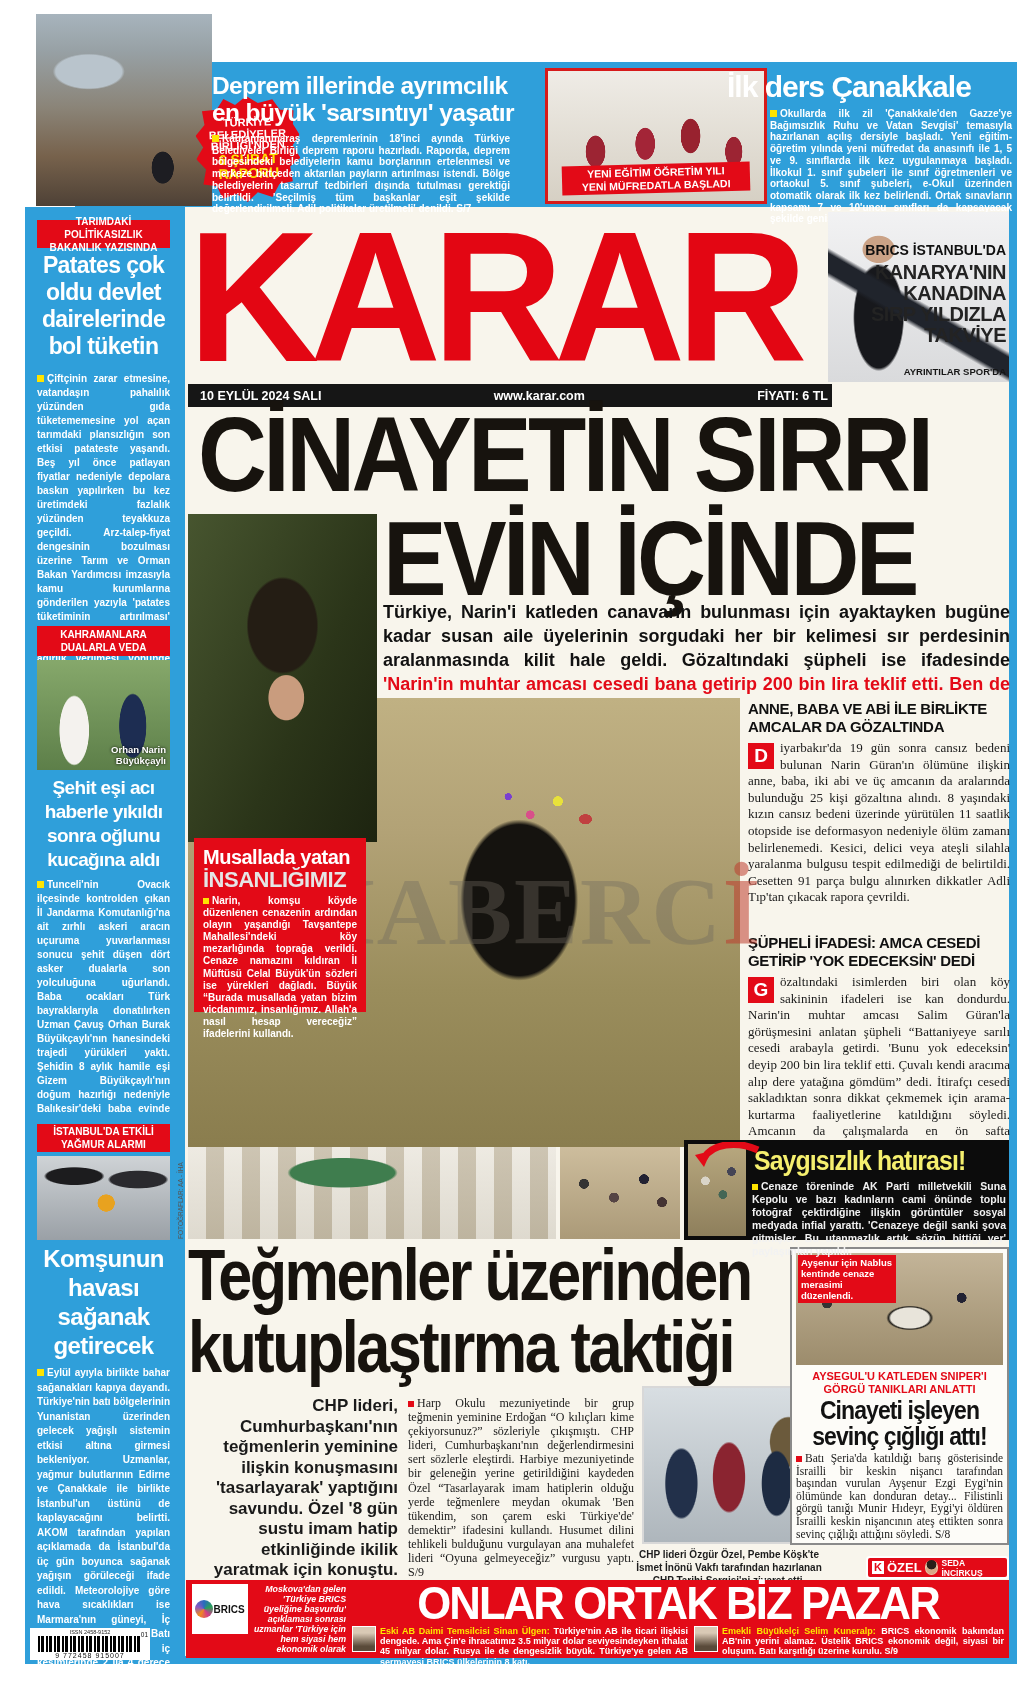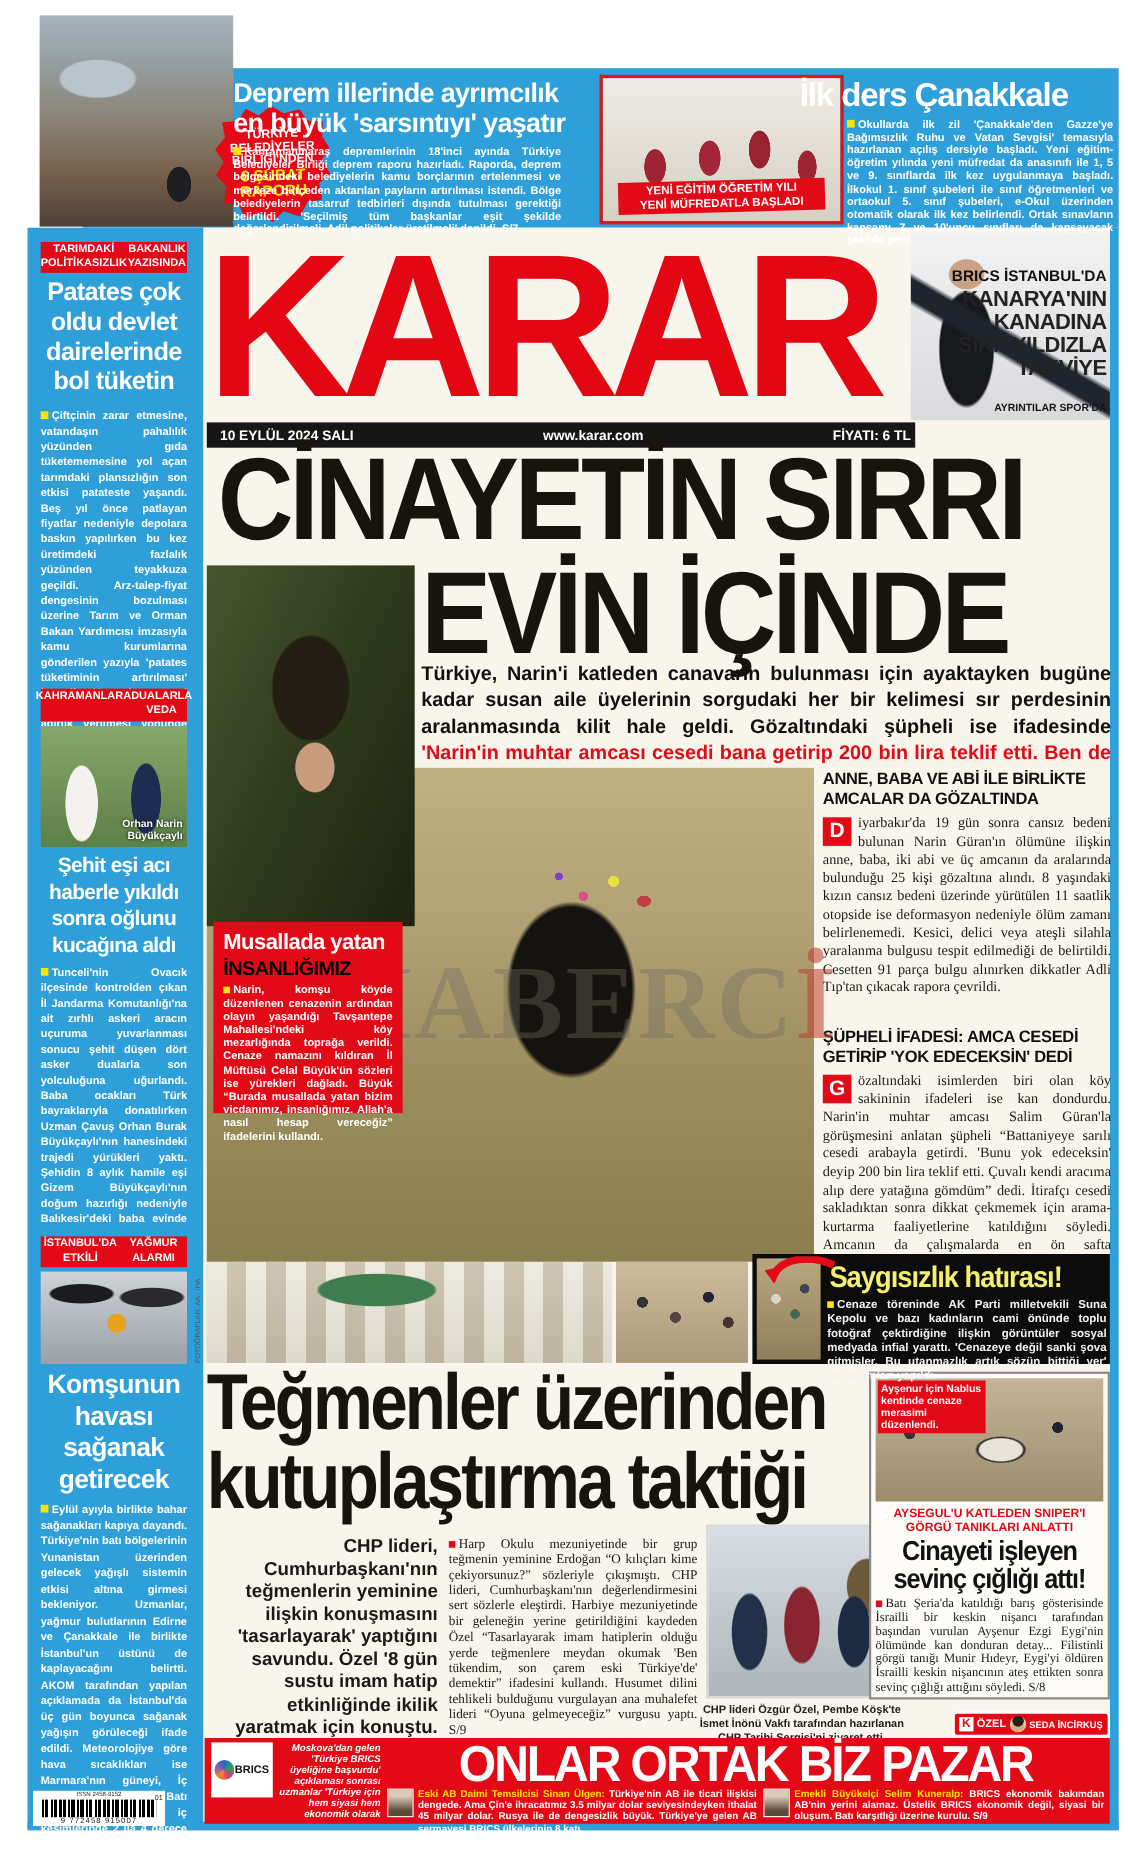--- a/index.html
+++ b/index.html
@@ -28,21 +28,21 @@
 #kidsPhoto{left:545px;top:68px;width:222px;height:136px;border:3px solid #d61a1a;background:
  radial-gradient(16px 26px at 22% 62%,#9c2433 60%,transparent 63%),
  radial-gradient(16px 26px at 45% 56%,#a32537 60%,transparent 63%),
  radial-gradient(16px 28px at 66% 50%,#98222f 60%,transparent 63%),
  radial-gradient(14px 24px at 86% 62%,#9c2433 60%,transparent 63%),
  linear-gradient(180deg,#efece6,#d6d0c4)}
 #kidsCaption{left:14px;right:14px;bottom:8px;background:#e30a17;color:#fff;font-weight:800;font-size:10.5px;line-height:12.5px;text-align:center;padding:2px 0;transform:rotate(-1.5deg)}
 #schoolHead{left:727px;top:70px;width:284px;height:36px;color:#fff;font-weight:800;font-size:30px;letter-spacing:-1px}
 #schoolBody{left:770px;top:108px;width:242px;height:98px;color:#fff;font-weight:700;font-size:10px;line-height:11.7px;text-align:justify}
 
-.badge{background:#e30a17;color:#fff;font-weight:800;font-size:10px;line-height:13px;text-align:center;display:flex;flex-direction:row;justify-content:center}
+.badge{background:#e30a17;color:#fff;font-weight:800;font-size:10px;line-height:13px;text-align:center;display:flex;flex-direction:column;justify-content:center}
 .shead{color:#fff;font-weight:800;text-align:center;letter-spacing:-.6px}
 .sbody{color:#fff;font-weight:700;font-size:10px;line-height:14px;text-align:justify}
 #s1badge{left:37px;top:220px;width:133px;height:28px}
 #s1head{left:37px;top:252px;width:133px;height:114px;font-size:23px;line-height:27px}
 #s1body{left:37px;top:372px;width:133px;height:246px}
 #s2badge{left:37px;top:626px;width:133px;height:30px}
 #s2photo{left:37px;top:660px;width:133px;height:110px;background:
  radial-gradient(24px 56px at 28% 64%,#f4f2ee 60%,transparent 63%),
  radial-gradient(22px 52px at 72% 60%,#1d2d52 60%,transparent 63%),
  linear-gradient(180deg,#86a86b,#5d7f49)}
@@ -90,21 +90,21 @@
  radial-gradient(6px 6px at 62% 26%,#d84f8a 70%,transparent 74%),
  radial-gradient(7px 7px at 67% 23%,#e8e13a 70%,transparent 74%),
  radial-gradient(5px 5px at 58% 22%,#7a3fd0 70%,transparent 74%),
  radial-gradient(9px 7px at 72% 27%,#c04040 70%,transparent 74%),
  radial-gradient(95px 130px at 60% 45%,#15130f 58%,transparent 62%),
  linear-gradient(180deg,#c0b183 0%,#b2a276 30%,#9a8d5c 65%,#8a7d4e 100%)}
 #watermark{left:300px;top:856px;width:460px;height:104px;z-index:2;font-family:"Liberation Serif",serif;font-size:96px;font-weight:700;color:rgba(110,105,95,.38);letter-spacing:2px}
 #watermark .wmI{color:rgba(190,60,45,.55)}
 #redBox{left:194px;top:838px;width:172px;height:174px;z-index:4;background:#e30a17;padding:8px 9px}
 #rbTitle{color:#fff;font-weight:800;font-size:20px;line-height:22px;letter-spacing:-.5px}
-#rbTitle2{color:#000000;font-weight:900;font-size:18px;line-height:24px;letter-spacing:-.5px}
+#rbTitle2{color:#e5e5e5;font-weight:900;font-size:22px;line-height:24px;letter-spacing:-.5px}
 #rbBody{color:#fff;font-weight:700;font-size:10px;line-height:12.1px;text-align:justify;margin-top:3px}
 .kickhead{font-weight:900;color:#101010;font-size:15px;line-height:17.5px;letter-spacing:-.3px}
 #custodyHead{left:748px;top:700px;width:262px;height:37px}
 #custodyBody{left:748px;top:740px;width:262px;height:190px}
 #suspectHead{left:748px;top:934px;width:262px;height:37px}
 #suspectBody{left:748px;top:974px;width:262px;height:172px}
 .serifBody{font-family:"Liberation Serif",serif;font-size:13px;line-height:16.6px;color:#1a1a1a;text-align:justify}
 .dcap{float:left;width:26px;height:26px;background:#e30a17;color:#fff;font-weight:700;font-size:19px;line-height:26px;text-align:center;margin:3px 6px 0 0;font-family:"Liberation Sans",sans-serif}
 #photoCredit{left:177px;top:1147px;width:10px;height:92px;font-size:6.5px;color:#555;writing-mode:vertical-rl;transform:rotate(180deg)}
 #coffinPhoto{left:188px;top:1147px;width:368px;height:92px;background:
@@ -146,21 +146,21 @@
  radial-gradient(8px 8px at 35% 35%,#544 60%,transparent 64%),
  radial-gradient(8px 8px at 80% 40%,#223 60%,transparent 64%),
  linear-gradient(180deg,#c3b498,#9c8c6c)}
 #ayseCapt{position:absolute;left:2px;top:2px;width:98px;background:#e30a17;color:#fff;font-weight:700;font-size:9.5px;line-height:11px;padding:2px 3px}
 #ayseKicker{margin-top:5px;text-align:center;color:#e30a17;font-weight:900;font-size:11px;line-height:12.5px}
 #ayseHead{margin-top:2px;text-align:center;color:#121212;font-weight:800;font-size:25px;line-height:26px;letter-spacing:-1px;transform:scaleX(.92)}
 #ayseBody{margin-top:3px;font-size:11.5px;line-height:12.6px;height:88px;overflow:hidden}
 
 #ozelBadge{left:866px;top:1556px;width:143px;height:23px;background:#e30a17;border:2px solid #fff;border-radius:4px;display:flex;align-items:center;gap:3px;padding:0 4px;z-index:5}
 #obK{background:#fff;color:#e30a17;font-weight:900;font-size:11px;width:13px;height:13px;line-height:13px;text-align:center}
-#obLabel{color:#fff;font-weight:900;font-size:10px}
+#obLabel{color:#fff;font-weight:900;font-size:13px}
 #obAvatar{width:15px;height:15px;border-radius:50%;background:radial-gradient(circle at 50% 30%,#2a1f18 38%,transparent 42%),radial-gradient(circle at 50% 60%,#d9a987 45%,transparent 50%),#e8c7a8}
 #obName{color:#fff;font-weight:800;font-size:8.5px}
 #bricsBanner{left:186px;top:1580px;width:823px;height:78px;background:#e30a17}
 #bricsLogoBox{position:absolute;left:6px;top:4px;width:56px;height:50px;background:#fff;display:flex;align-items:center;justify-content:center}
 #bricsIcon{width:18px;height:18px;border-radius:50%;background:conic-gradient(#2a6abf,#2aa05a,#d23a8a,#f08a1e,#8a5ac0,#2a6abf)}
 #bricsLogoText{font-size:10px;font-weight:900;color:#111;margin-top:1px}
 #bricsIntro{position:absolute;left:66px;top:4px;width:94px;height:70px;color:#fff;font-weight:700;font-style:italic;font-size:8.8px;line-height:10px;text-align:right}
 #bricsHead{position:absolute;left:166px;top:0;width:652px;color:#fff;font-weight:900;font-size:46px;line-height:46px;letter-spacing:-2px;text-align:center;transform:scaleX(.95)}
 .quote{position:absolute;top:46px;display:flex;gap:4px}
 #q1{left:166px;width:336px}

